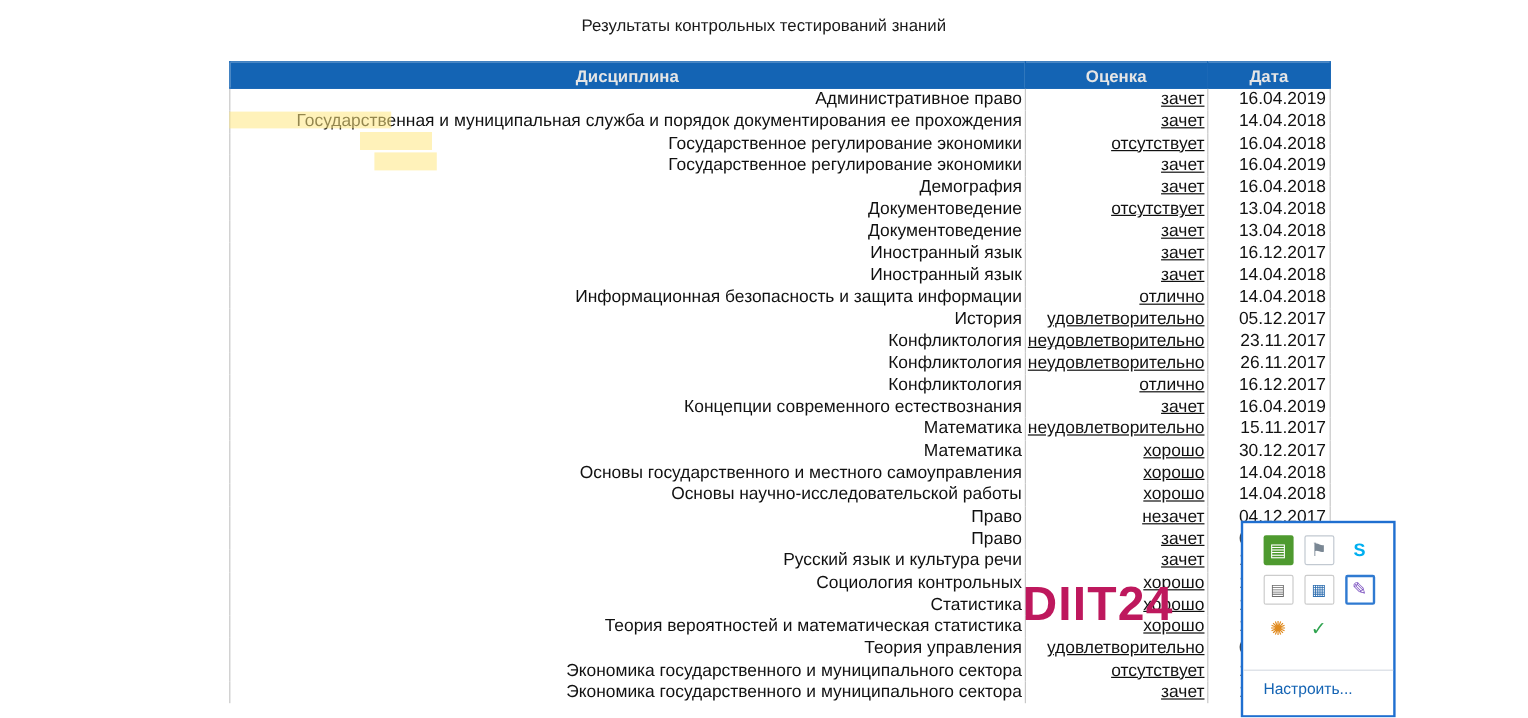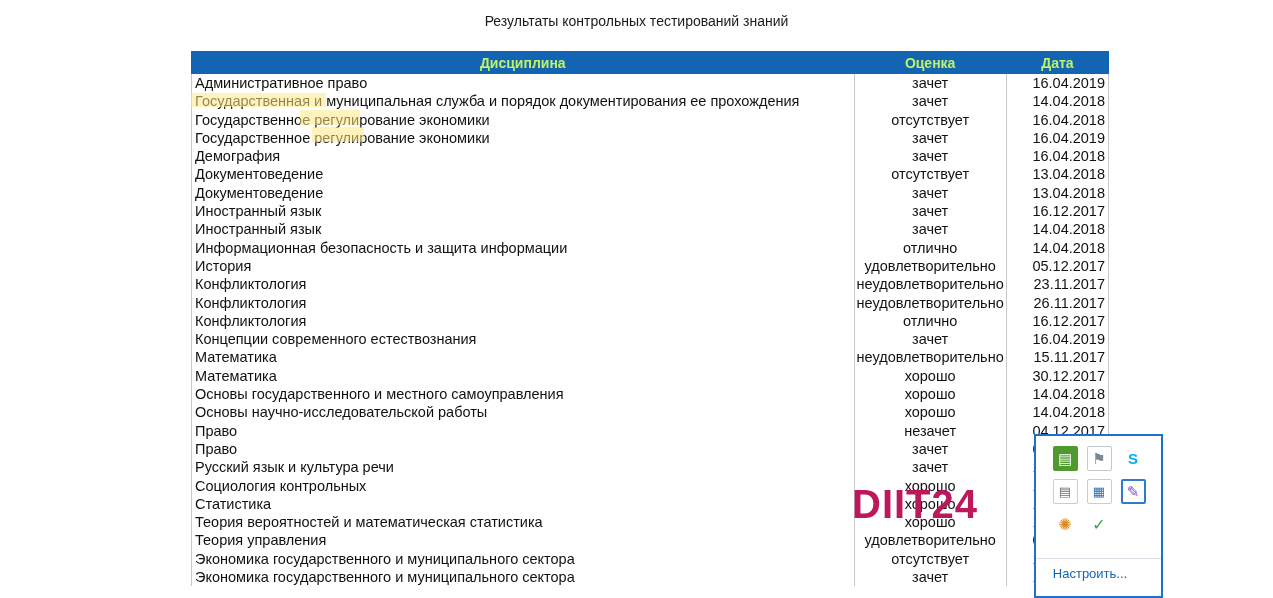--- a/index.html
+++ b/index.html
@@ -29,21 +29,21 @@
     position: absolute;
     top: 51px;
     left: 191px;
     width: 918px;
     border-collapse: collapse;
     font-size: 14.5px;
     color: #111111;
   }
   .results-table thead th {
     background: #1464b4;
-    color: #bef264;
+    color: #e5e5e5;
     font-weight: bold;
     font-size: 14px;
     height: 21px;
     padding: 0;
     text-align: center;
     border: 1px solid #1464b4;
   }
   .results-table th.col-discipline { width: 672px; }
   .results-table th.col-grade { width: 140px; }
   .results-table th.col-date { width: 106px; }
@@ -51,22 +51,22 @@
     height: 18.3px;
     padding: 0 2px;
     border-left: 1px solid #c8c8c8;
     border-right: 1px solid #c8c8c8;
     border-top: none;
     border-bottom: none;
     white-space: nowrap;
     overflow: hidden;
     line-height: 18.3px;
   }
-  .results-table tbody td.cell-discipline { text-align: left; padding-left: 3px; margin-top: 24px; }
-  .results-table tbody td.cell-grade { text-align: center; padding-left: 2px; }
+  .results-table tbody td.cell-discipline { text-align: right; padding-left: 3px; margin-top: 24px; }
+  .results-table tbody td.cell-grade { text-align: right; padding-left: 2px; text-decoration: underline; }
   .results-table tbody td.cell-date { text-align: right; padding-right: 3px; }
   .sel-a {
     position: absolute;
     left: 191px;
     top: 93px;
     width: 135px;
     height: 14px;
     background: rgba(255, 232, 130, 0.55);
     pointer-events: none;
   }

